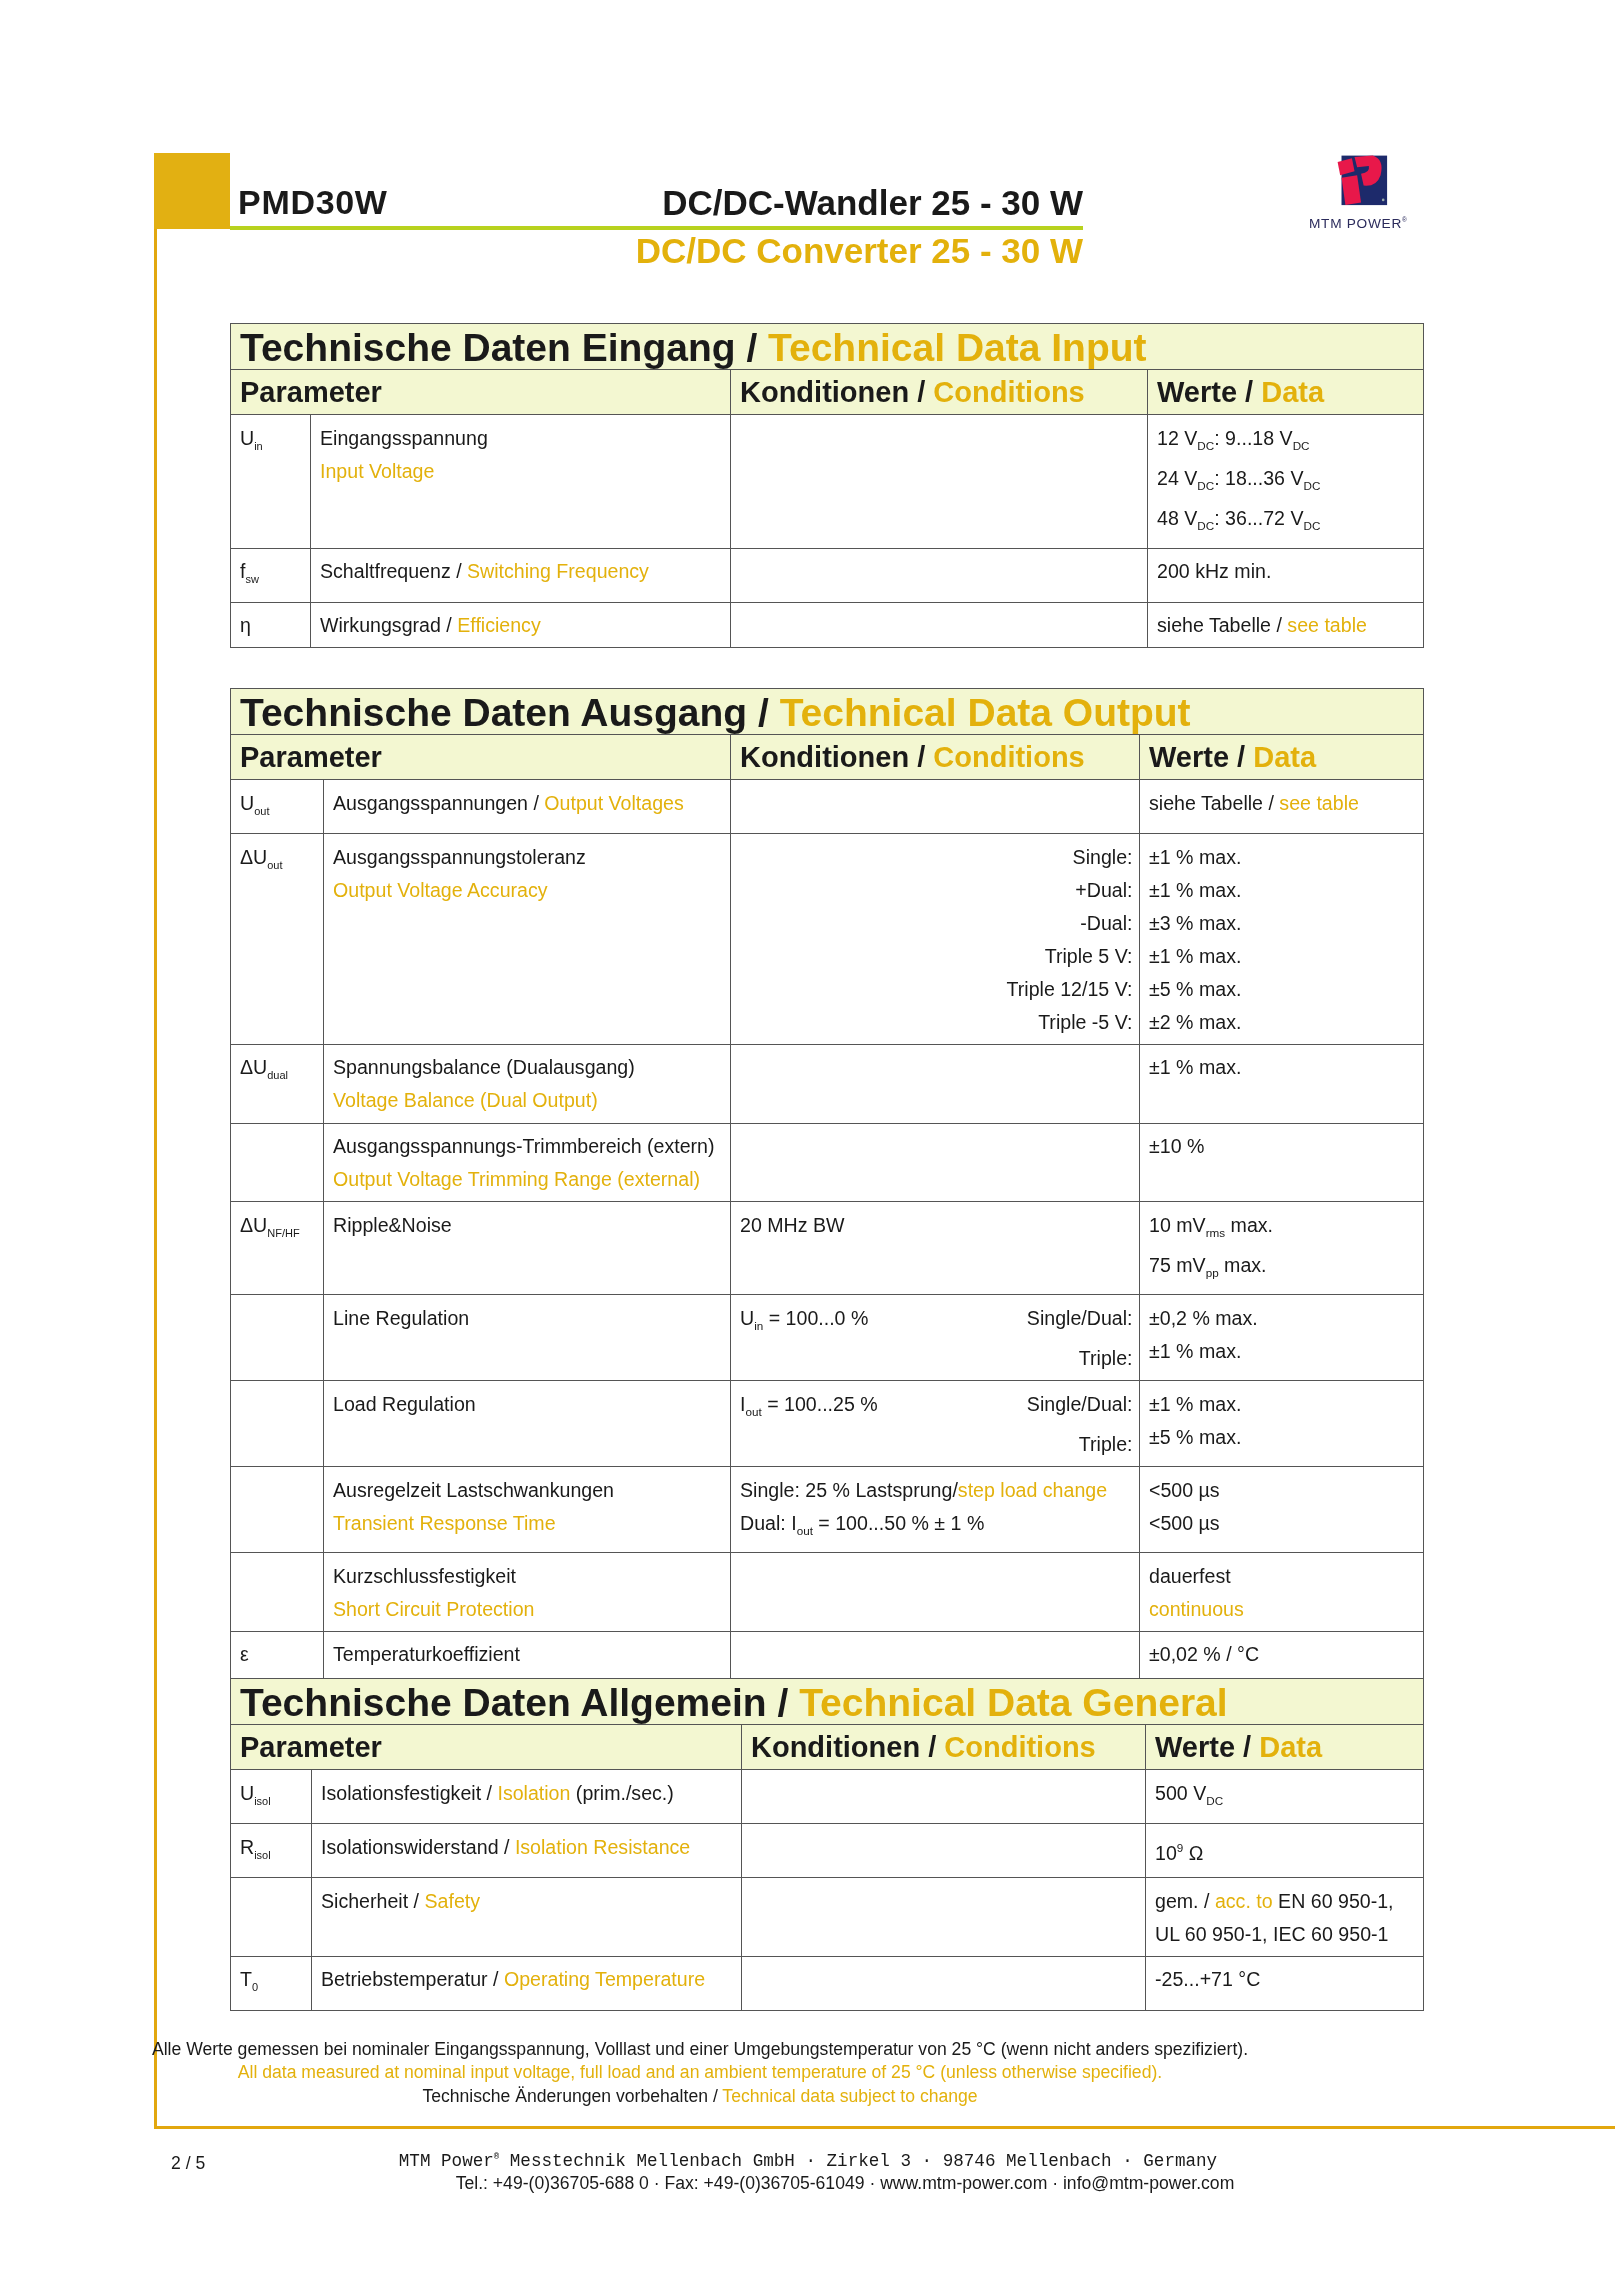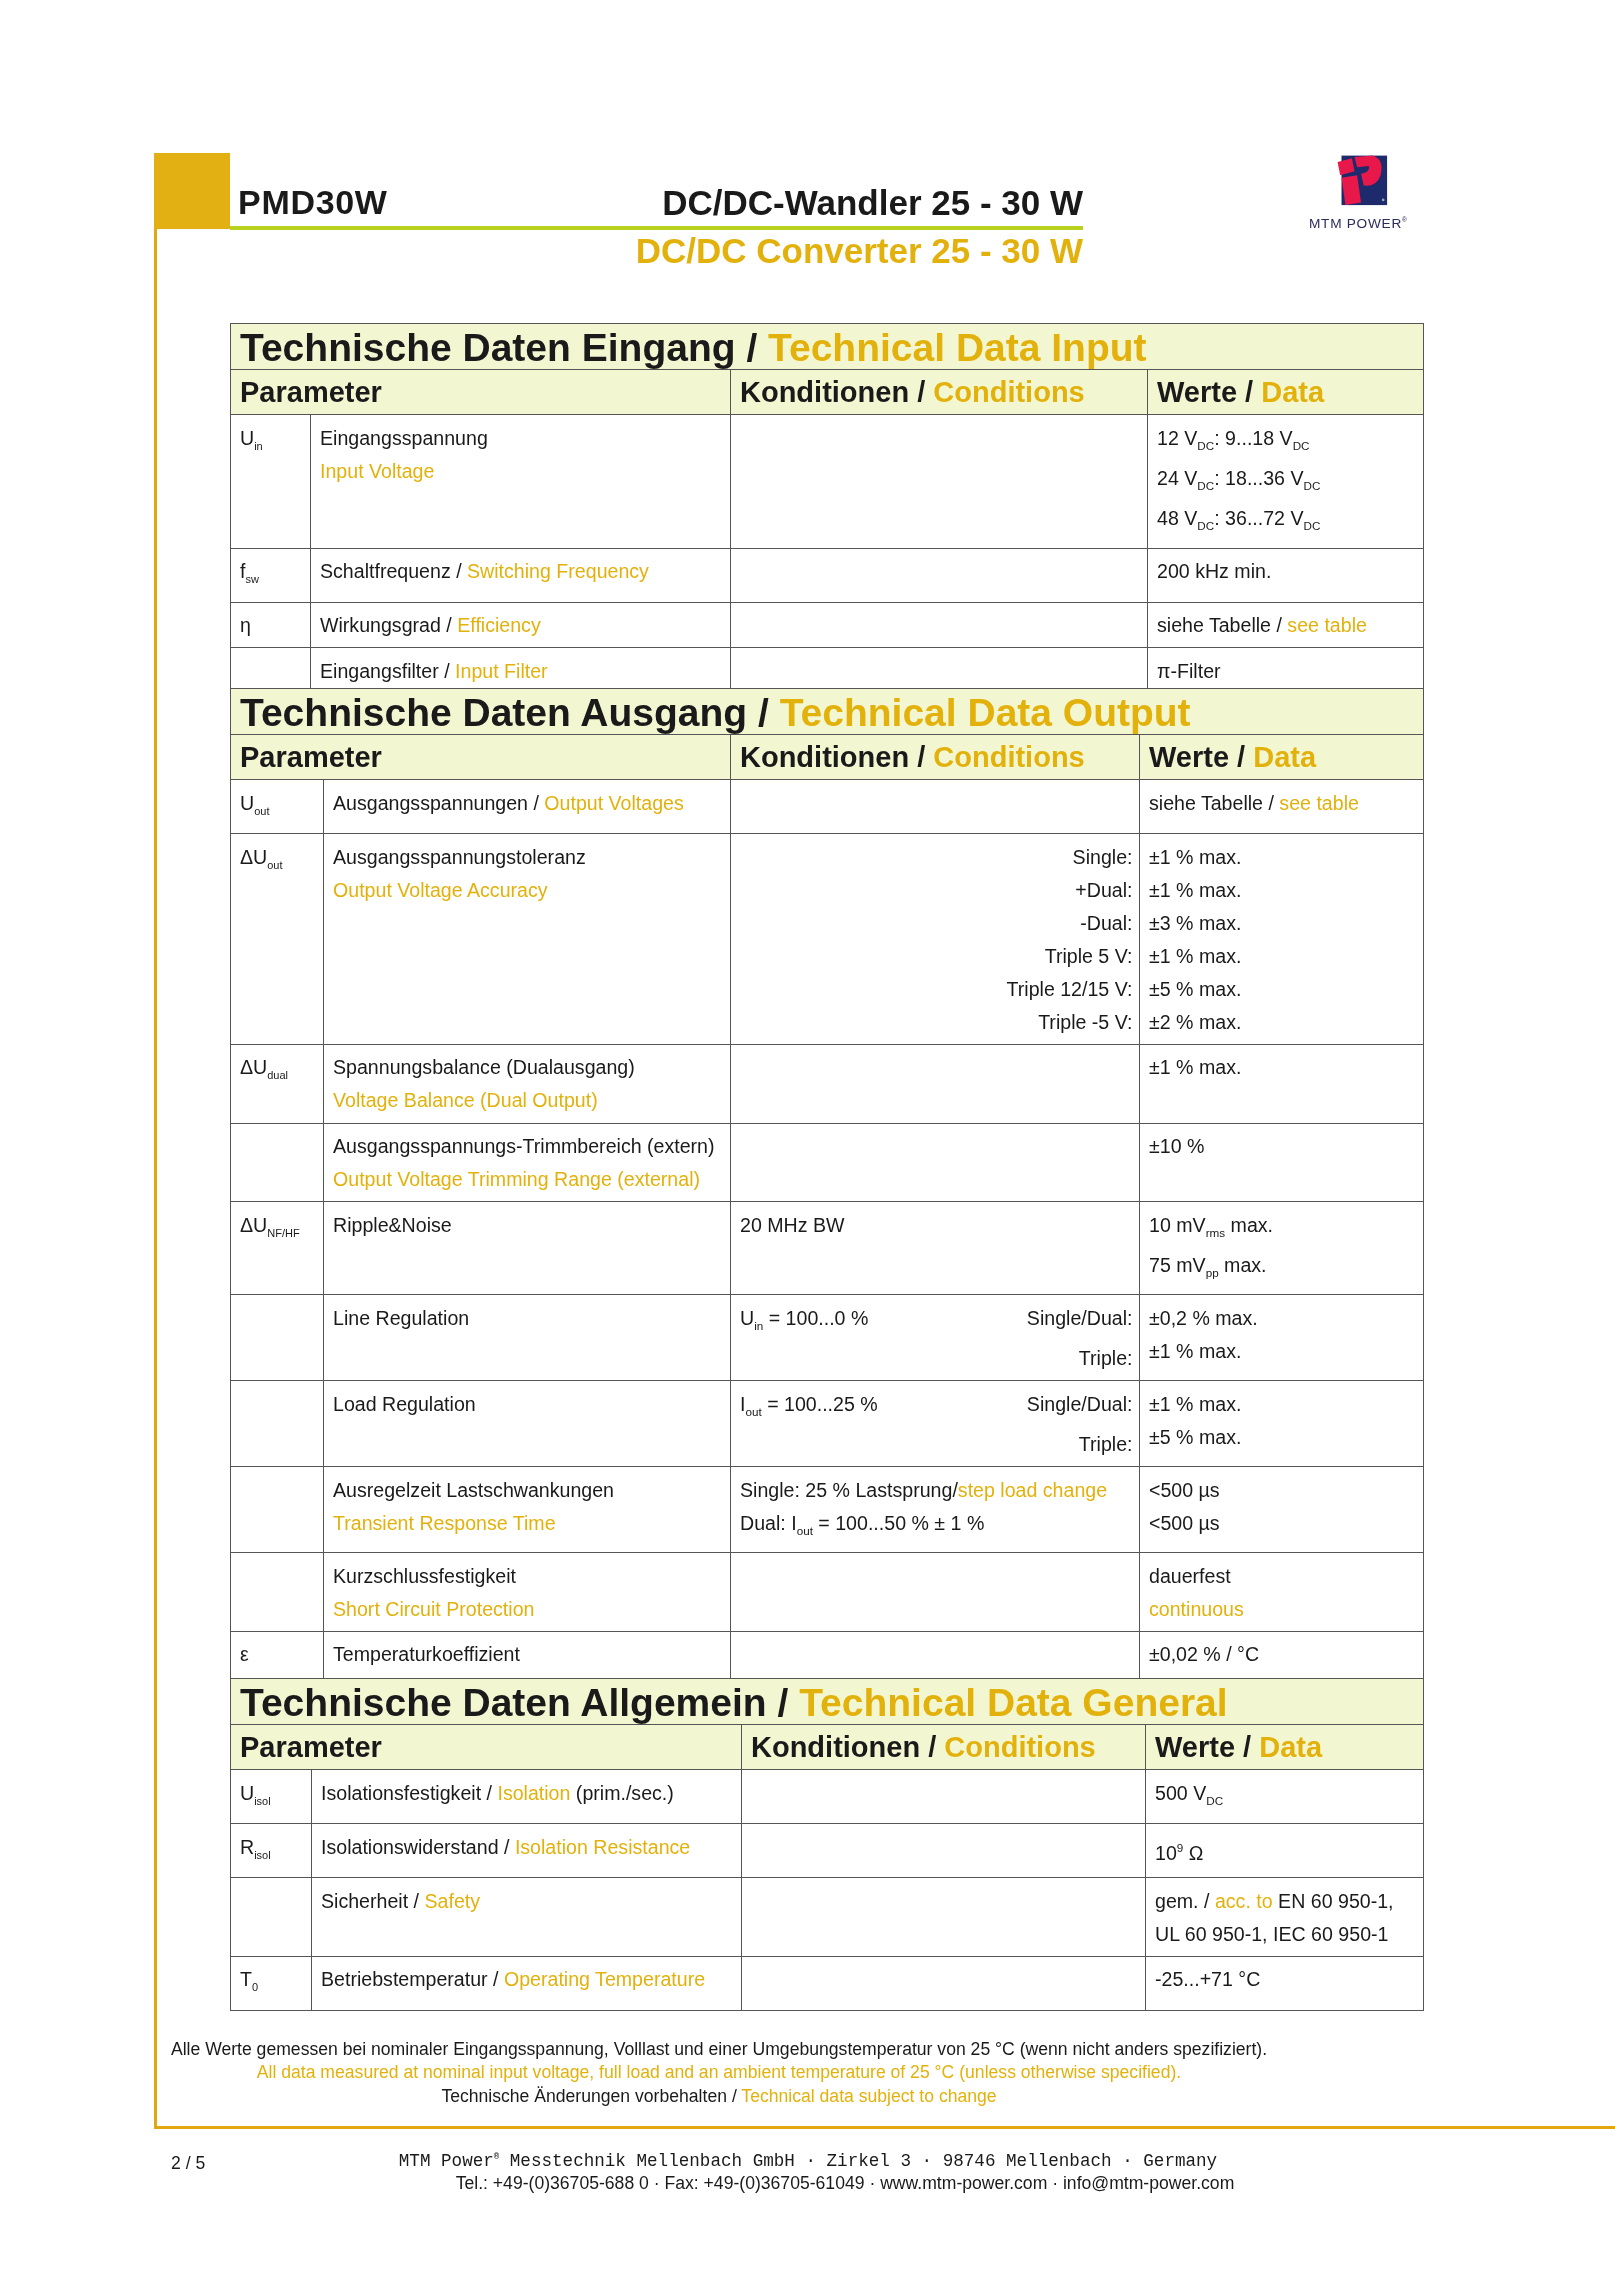--- a/index.html
+++ b/index.html
@@ -22,21 +22,21 @@
   .t-head td{background:#f3f7d1;font-weight:bold;font-size:29px;padding:7.8px 9px 3.9px 9px;line-height:35px;border-bottom:3.9px solid #222;}
   .y{color:#e3b10c;}
   .sym{font-size:19.6px;}
   .sym sub{font-size:11px;}
   .r{text-align:right;}
   sub{font-size:11.7px;vertical-align:-5.2px;}
   sup{font-size:11.7px;}
   .cond-split{display:flex;justify-content:space-between;}
   .line{display:block;}
 
-  .note{left:0;width:1400px;text-align:center;font-size:17.6px;margin-left:19px;}
+  .note{left:0;width:1400px;text-align:center;font-size:17.6px;}
   .footer{left:0;width:1616px;text-align:center;font-size:17.6px;}
   .page-num{left:171px;top:2153px;font-size:17.6px;}
 </style>
 </head>
 <body>
 
 <div class="abs left-rule"></div>
 <div class="abs orange-sq"></div>
 <div class="abs title-rule"></div>
 <div class="abs bottom-rule"></div>
@@ -90,26 +90,20 @@
     <td><span>Schaltfrequenz / </span><span class="y">Switching Frequency</span></td>
     <td></td>
     <td>200 kHz min.</td>
   </tr>
   <tr>
     <td class="sym">η</td>
     <td><span>Wirkungsgrad / </span><span class="y">Efficiency</span></td>
     <td></td>
     <td><span>siehe Tabelle / </span><span class="y">see table</span></td>
   </tr>
-  <tr>
-    <td class="sym"></td>
-    <td><span>Eingangsfilter / </span><span class="y">Input Filter</span></td>
-    <td></td>
-    <td>π-Filter</td>
-  </tr>
 </tbody>
   </table>
 
 <table class="spec" style="left:230px;top:688px;width:1193px;padding-left:8px;">
   <colgroup>
       <col style="width:93px">
       <col style="width:407px">
       <col style="width:409px">
       <col style="width:284px">
     </colgroup>

